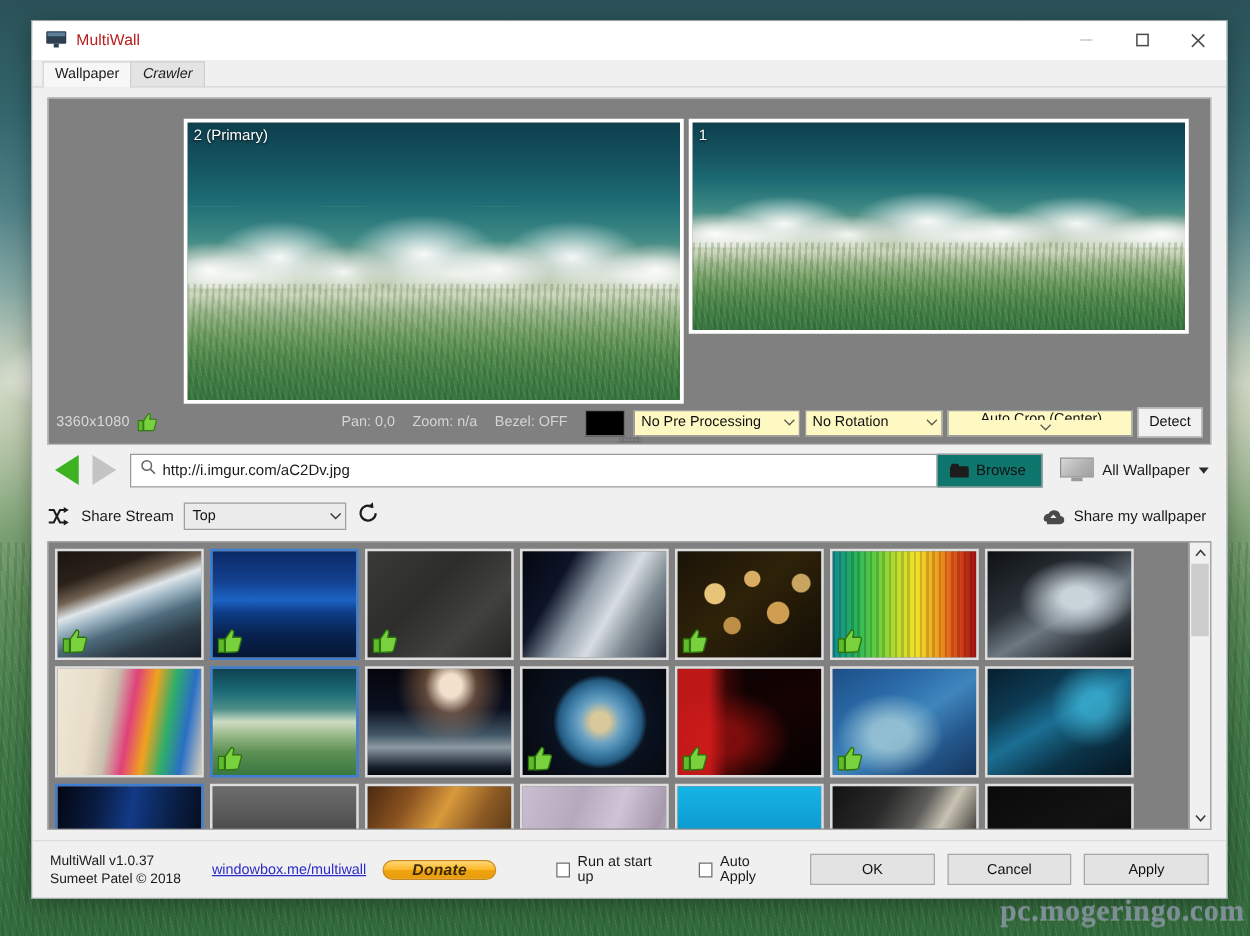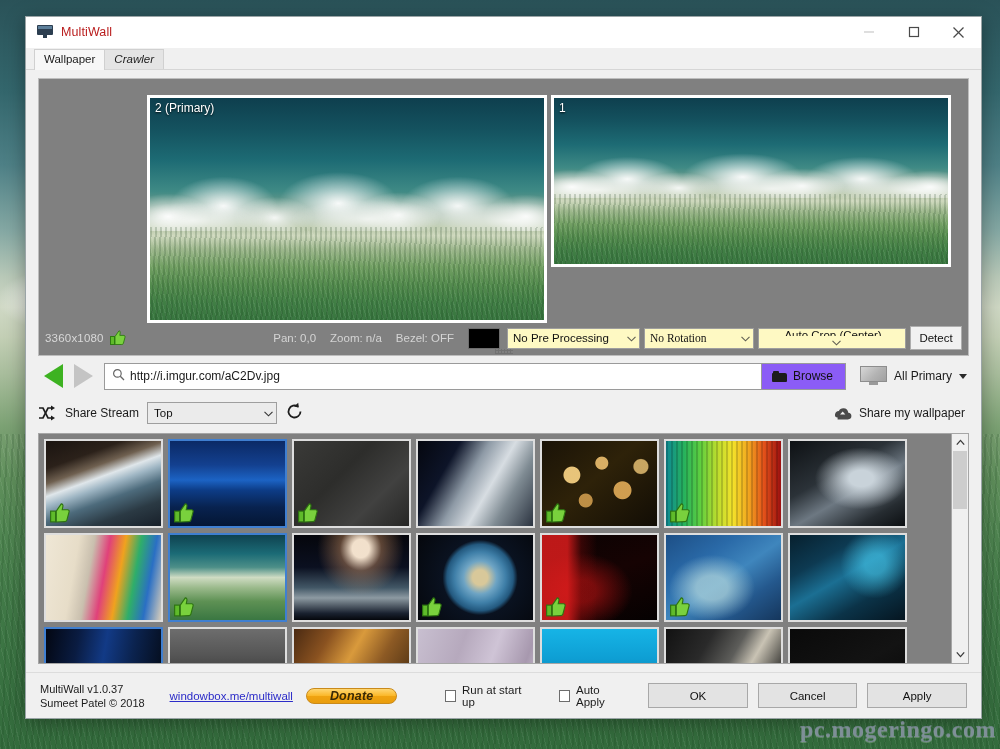--- a/index.html
+++ b/index.html
@@ -223,21 +223,21 @@
     display: flex; align-items: center;
     font-size: 11.5px; color: #111;
     padding: 0 3px 0 5px;
     margin-right: 4px;
     position: relative;
     white-space: nowrap;
   }
   .combo .lbl { flex: 1; overflow: hidden; }
   .combo .chev { margin-left: 6px; opacity: .78; }
   #cmbPre { width: 133px; }
-  #cmbRot { width: 110px; font-family: Liberation Serif, serif; }
+  #cmbRot { width: 110px; }
   #cmbCrop { width: 148px; flex-direction: column; }
   .btn {
     height: 23px; min-width: 52px;
     background: #f1f1f1; border: 1px solid #adadad;
     font-size: 11.5px; color: #111;
     display: flex; align-items: center; justify-content: center;
     padding: 0 8px;
   }
   #prevstatus .btn { height: 24px; }
   .resizegrip {
@@ -267,21 +267,21 @@
     background: #fff; border: 1px solid #9a9a9a;
     display: flex; align-items: center;
     margin-left: 6px; margin-right: 0;
     overflow: hidden;
   }
   #urlbox .mag { margin: 0 5px 0 7px; flex: 0 0 auto; opacity:.75; }
   #urlbox .val { font-size: 12px; color: #1a1a1a; white-space: nowrap; }
   #urlbox .grow { flex: 1; }
   #browsebtn {
     height: 27px; border: 1px solid #9a9a9a; border-left: none;
-    background: #8b5cf6;
+    background: #0f766e;
     display: flex; align-items: center; gap: 6px;
     padding: 0 12px 0 10px;
     font-size: 12px; color: #111;
   }
   .folder {
     width: 15px; height: 11px; position: relative; flex:0 0 auto;
   }
   .folder::before {
     content:""; position:absolute; left:0; top:2px; width:15px; height:9px;
     background:#1c1c1c; border-radius: 1px 2px 1px 1px;
@@ -574,21 +574,21 @@
       <div id="browsebtn">
         <span class="folder"></span>
         <span>Browse</span>
       </div>
 
       <div id="dispsel">
         <span class="monicon">
           <span class="s"></span>
             <span class="b"></span>
         </span>
-        <span>All Primary</span>
+        <span>All Wallpaper</span>
         <span class="caret-sm"></span>
       </div>
     </div>
 
     <div id="sharerow">
       <span class="shuffle">
         <svg width="22" height="16" viewBox="0 0 22 16">
           <path d="M1 3 h4 l5 10 h4" fill="none" stroke="#1d1d1d" stroke-width="1.7"></path>
           <path d="M1 13 h4 l5 -10 h4" fill="none" stroke="#1d1d1d" stroke-width="1.7"></path>
           <path d="M13 0.6 l4 2.4 -4 2.4 z" fill="#1d1d1d"></path>

